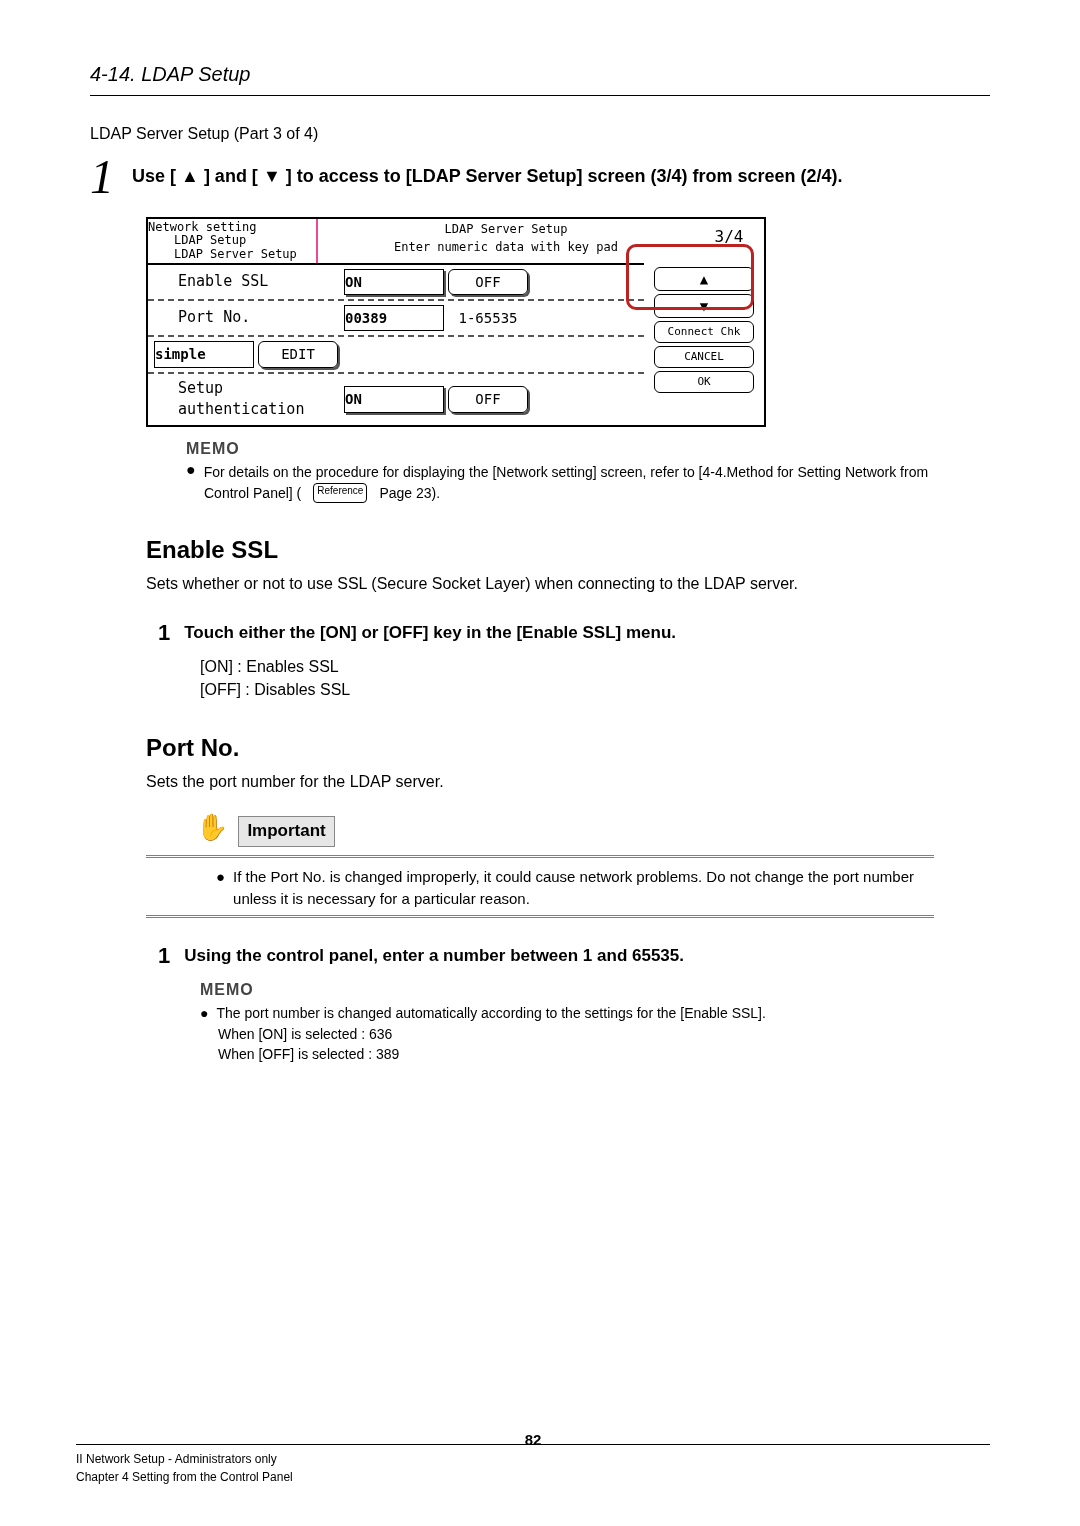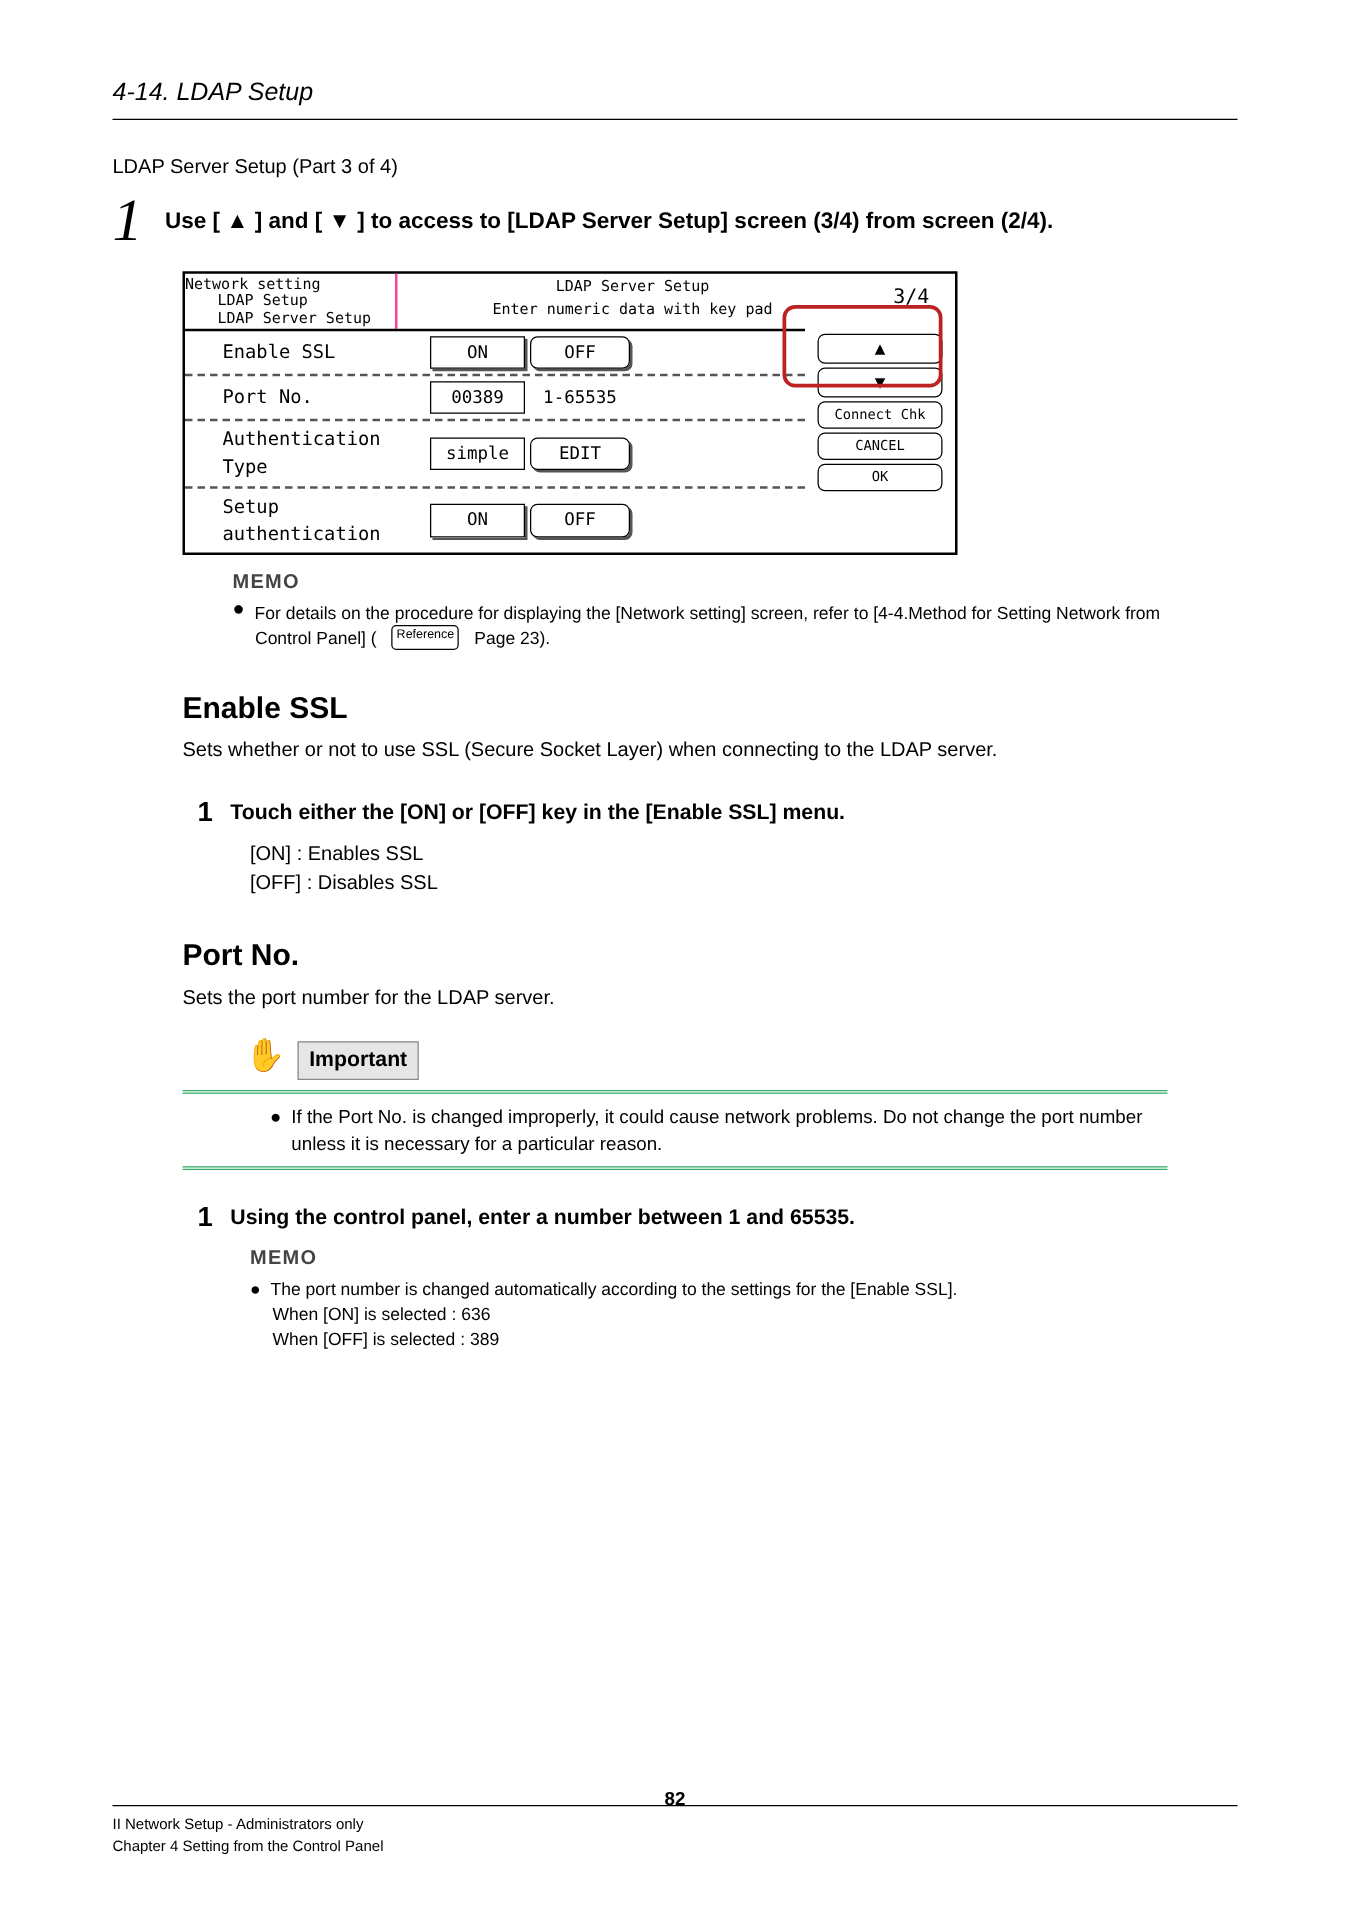--- a/index.html
+++ b/index.html
@@ -25,22 +25,22 @@
   .scr-head-right { width: 70px; text-align: center; font-size: 16px; padding-top:6px; }
 
   .scr-body { display: flex; }
   .scr-rows { flex: 1; }
   .scr-side { width: 120px; display: flex; flex-direction: column; align-items:center;
               padding: 4px 6px; gap: 3px; }
   .scr-row { display: flex; align-items: center; padding: 4px 6px;
              border-top: 2px dashed #555; }
   .scr-row:first-child { border-top: 2px solid #000; }
   .row-label { width: 190px; font-size: 15px; padding-left: 24px; }
-  .row-box   { border: 1px solid #000; width: 76px; text-align:center;
-               font-size: 14px; padding: 2px 0; margin-right: 4px; }
+  .row-box   { border: 1px solid #000; width: 100px; text-align:left;
+               font-size: 14px; padding: 2px 0; margin-right: 4px; font-weight: bold; }
   .row-box2  { width: 80px; text-align:center; border:1px solid #000;
                font-size:14px; padding:2px 0; }
   .shadow    { box-shadow: 2px 2px 0 #555; }
   .sidebtn   { width: 100px; border:1px solid #000; text-align:center;
                font-size: 11px; padding: 2px 0; border-radius: 6px; }
   .sidearrow { width: 100px; border:1px solid #000; text-align:center;
                font-size: 14px; padding: 1px 0; border-radius: 6px; }
   .rounded   { border-radius: 6px; }
   .red-ring  { position: absolute; border: 3px solid #b22; border-radius: 10px;
                width: 128px; height: 66px; left: 626px; top: 244px; pointer-events:none; }
@@ -64,21 +64,21 @@
   .hand-icon { font-size: 26px; }
   .imp-label { background:#e6e6e6; border:1px solid #888; font-size:17px;
                font-weight:bold; padding:2px 8px; }
   .dbl-line { border-top: 3px double #3a6; margin: 4px 56px 8px; }
   .imp-text { margin: 0 56px 6px 126px; font-size: 15px; display:flex; gap:8px; }
 
   .memo2 { font-weight:bold; color:#444; margin:6px 0 2px 110px; letter-spacing:1px; }
   .bullet2 { display:flex; gap:8px; margin-left:110px; font-size:14px; }
   .sub-indent { margin-left: 128px; font-size:14px; }
 
-  .foot { position:absolute; bottom:40px; left:90px; right:90px;
+  .foot { position:absolute; bottom:40px; left:76px; right:90px;
           border-top:1px solid #000; padding-top:6px; font-size:12px; }
   .foot .pg { text-align:center; font-weight:bold; font-size:15px; margin-top:-22px; }
 </style>
 </head>
 <body>
 
 <div class="sect">4-14. LDAP Setup</div>
 <hr class="hr">
 
 <div class="para" style="margin-left:0">LDAP Server Setup (Part 3 of 4)</div>
@@ -113,21 +113,20 @@
         <div class="row-label">Enable SSL</div>
         <div class="row-box shadow">ON</div>
         <div class="row-box2 shadow rounded">OFF</div>
       </div>
       <div class="scr-row">
         <div class="row-label">Port No.</div>
         <div class="row-box">00389</div>
         <div class="row-box2" style="border:none">1-65535</div>
       </div>
       <div class="scr-row">
-        <div class="row-label">Authentication Type</div>
         <div class="row-box">simple</div>
         <div class="row-box2 shadow rounded">EDIT</div>
       </div>
       <div class="scr-row">
         <div class="row-label">Setup authentication</div>
         <div class="row-box shadow">ON</div>
         <div class="row-box2 shadow rounded">OFF</div>
       </div>
     </div>
     <div class="scr-side">

